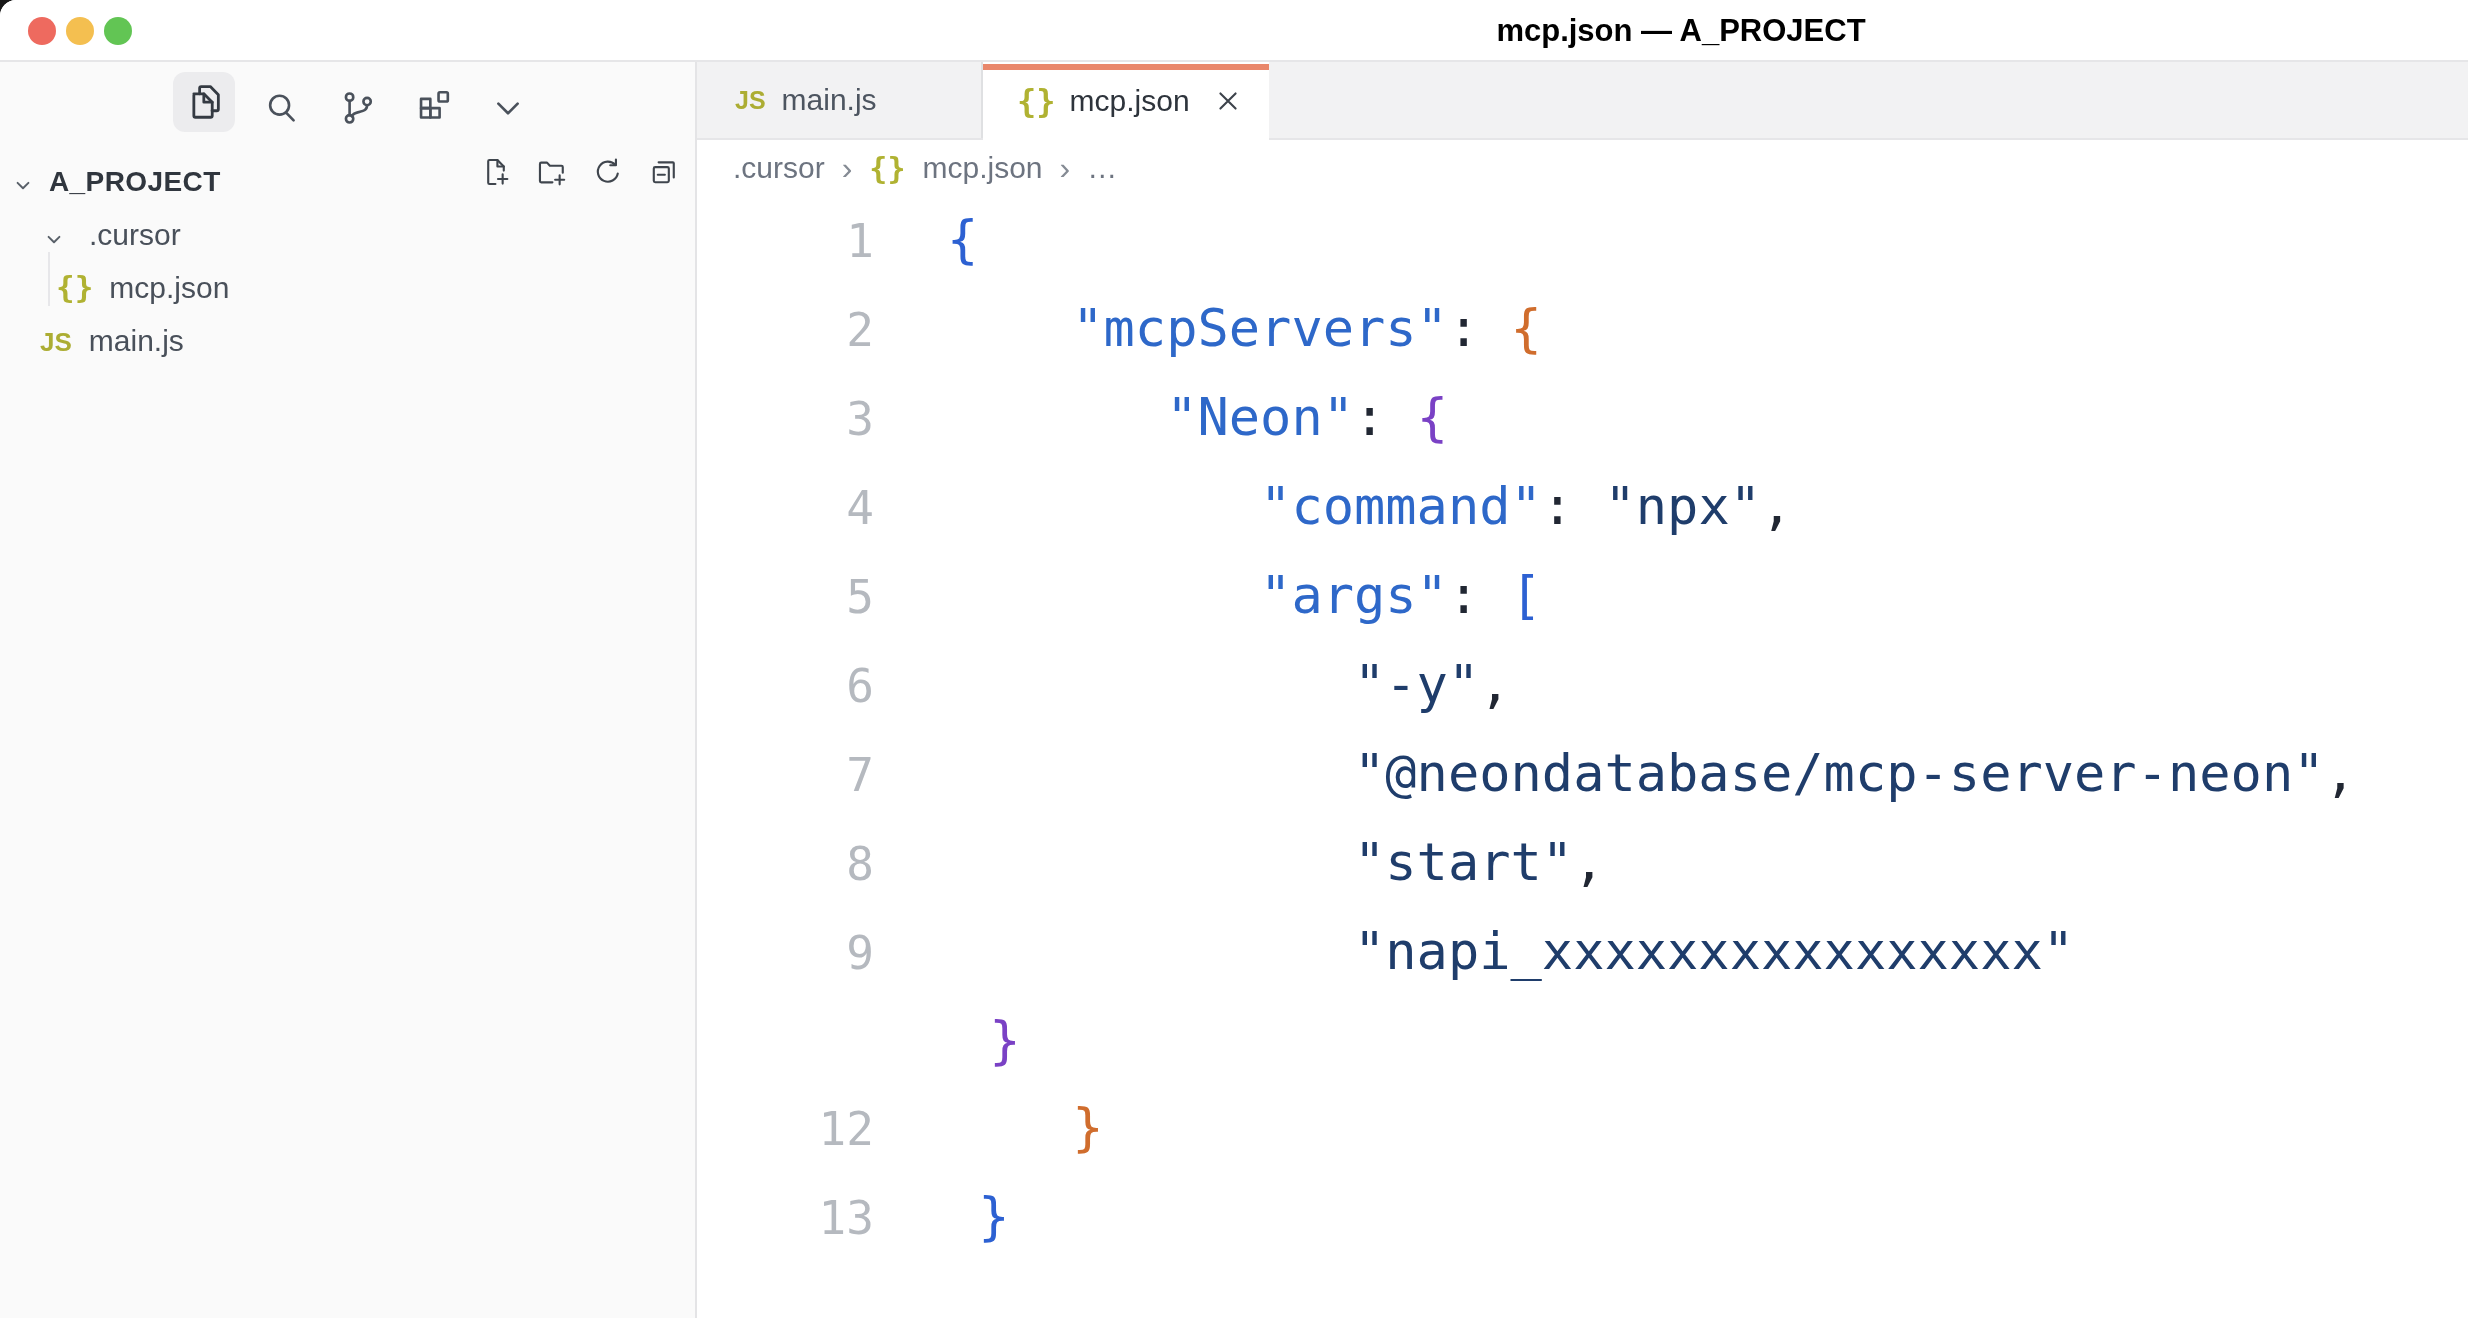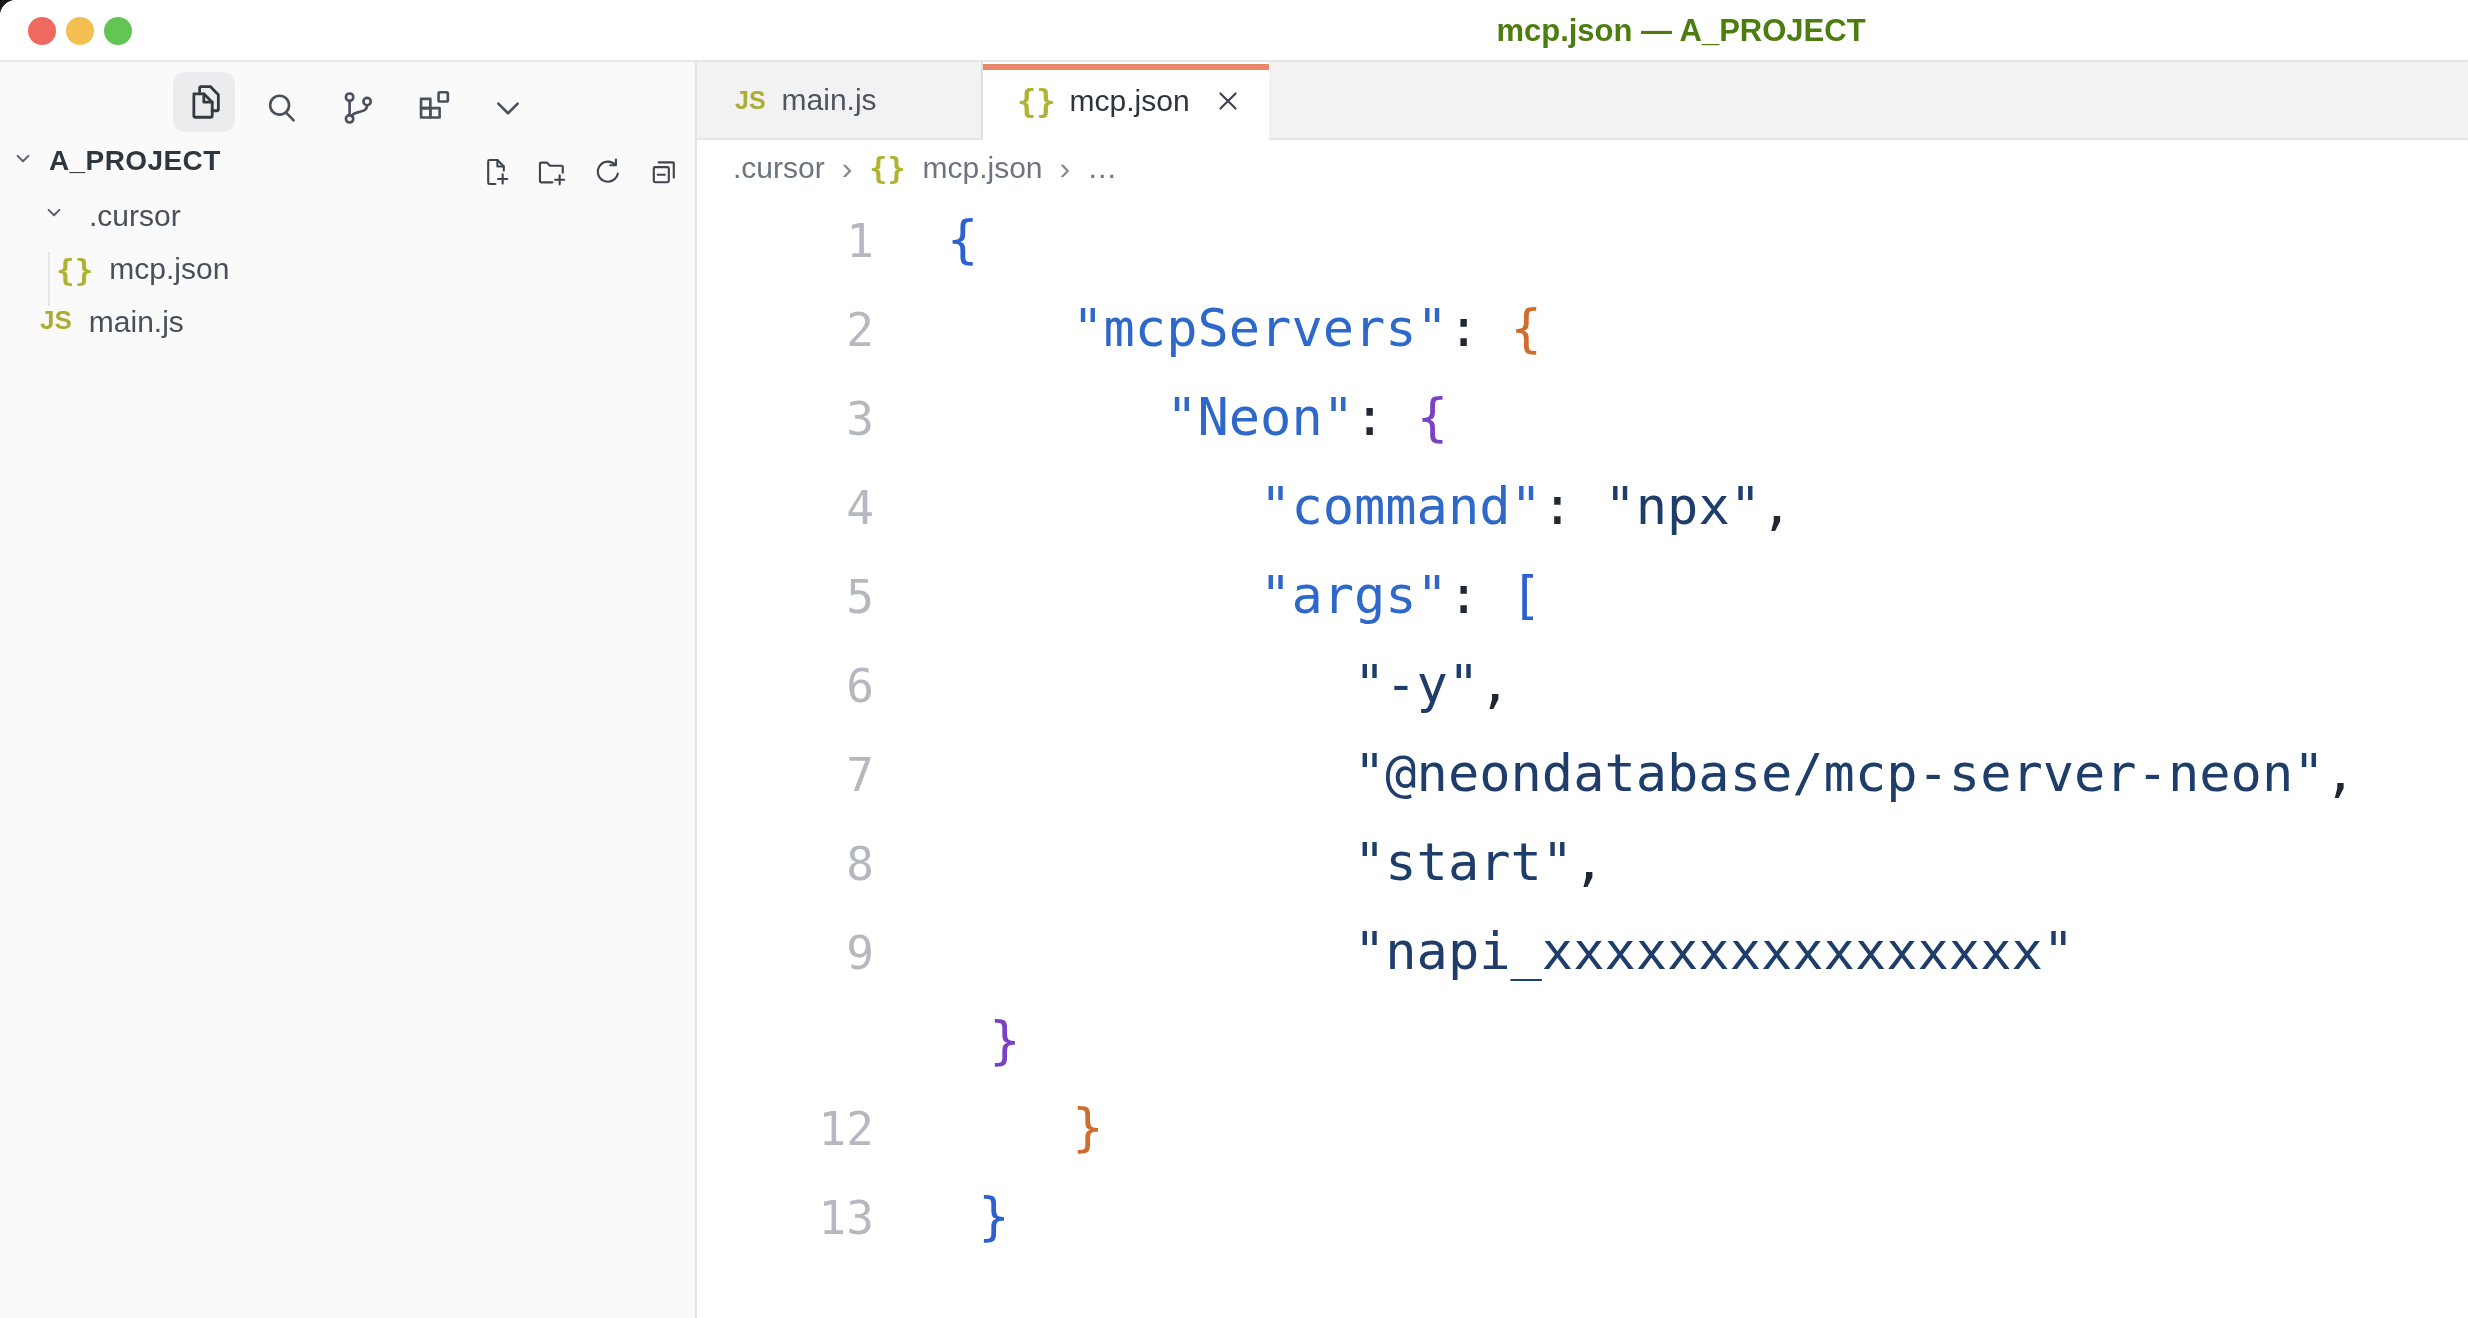--- a/index.html
+++ b/index.html
@@ -26,29 +26,29 @@
     font-family:"Liberation Sans", sans-serif;
   }
   
   .titlebar{position:absolute;left:0;top:0;width:2468px;height:62px;background:#ffffff;border-bottom:2px solid var(--border);}
   .traffic{position:absolute;top:17px;width:28px;height:28px;border-radius:50%;}
   .t-close{left:28px;background:#ee6a5f;}
   .t-min{left:66px;background:#f4bf50;}
   .t-zoom{left:104px;background:#62c554;}
   .win-title{
     position:absolute;top:13px;left:1681px;transform:translateX(-50%);
-    font-size:31px;font-weight:600;color:#4d7c0f;white-space:nowrap;text-align:center;
+    font-size:31px;font-weight:600;color:#000000;white-space:nowrap;text-align:center;
   }
   
   .sidebar{position:absolute;left:0;top:62px;width:697px;height:1256px;background:var(--side-bg);border-right:2px solid #e4e4e6;}
   .act-btn{position:absolute;top:17px;width:62px;height:58px;border-radius:12px;display:flex;align-items:center;justify-content:center;}
   .act-btn.active{background:#ececee;top:10px;height:60px;}
   .act-btn svg{width:42px;height:42px;stroke:var(--icon);fill:none;stroke-width:1.5;stroke-linecap:round;stroke-linejoin:round;}
   .act-btn.active svg{stroke:#343a42;stroke-width:1.6;}
-  .tree-row{position:absolute;left:0;width:100%;height:53px;display:flex;align-items:flex-start;}
+  .tree-row{position:absolute;left:0;width:100%;height:53px;display:flex;align-items:flex-end;}
   .tree-row svg.chev{width:26px;height:26px;stroke:#596069;fill:none;stroke-width:1.8;stroke-linecap:round;stroke-linejoin:round;}
   .hdr-label{font-size:28px;font-weight:700;color:#30363e;letter-spacing:.4px;}
   .hdr-actions{position:absolute;right:14px;top:0;height:53px;display:flex;align-items:center;gap:22px;}
   .hdr-actions svg{width:34px;height:34px;stroke:#3f454d;fill:none;stroke-width:1.5;stroke-linecap:round;stroke-linejoin:round;}
   .tree-label{font-size:30px;color:var(--tree-text);}
   .braces-glyph{font-family:"DejaVu Sans Mono",monospace;font-weight:700;color:var(--olive);}
   .js-glyph{font-weight:800;color:#acad33;}
   .indent-guide{position:absolute;left:48px;top:190px;width:2px;height:54px;background:#e7e7ea;}
   
   .tabbar{position:absolute;left:697px;top:62px;width:1771px;height:78px;background:var(--tabbar-bg);border-bottom:2px solid var(--border);display:flex;}

